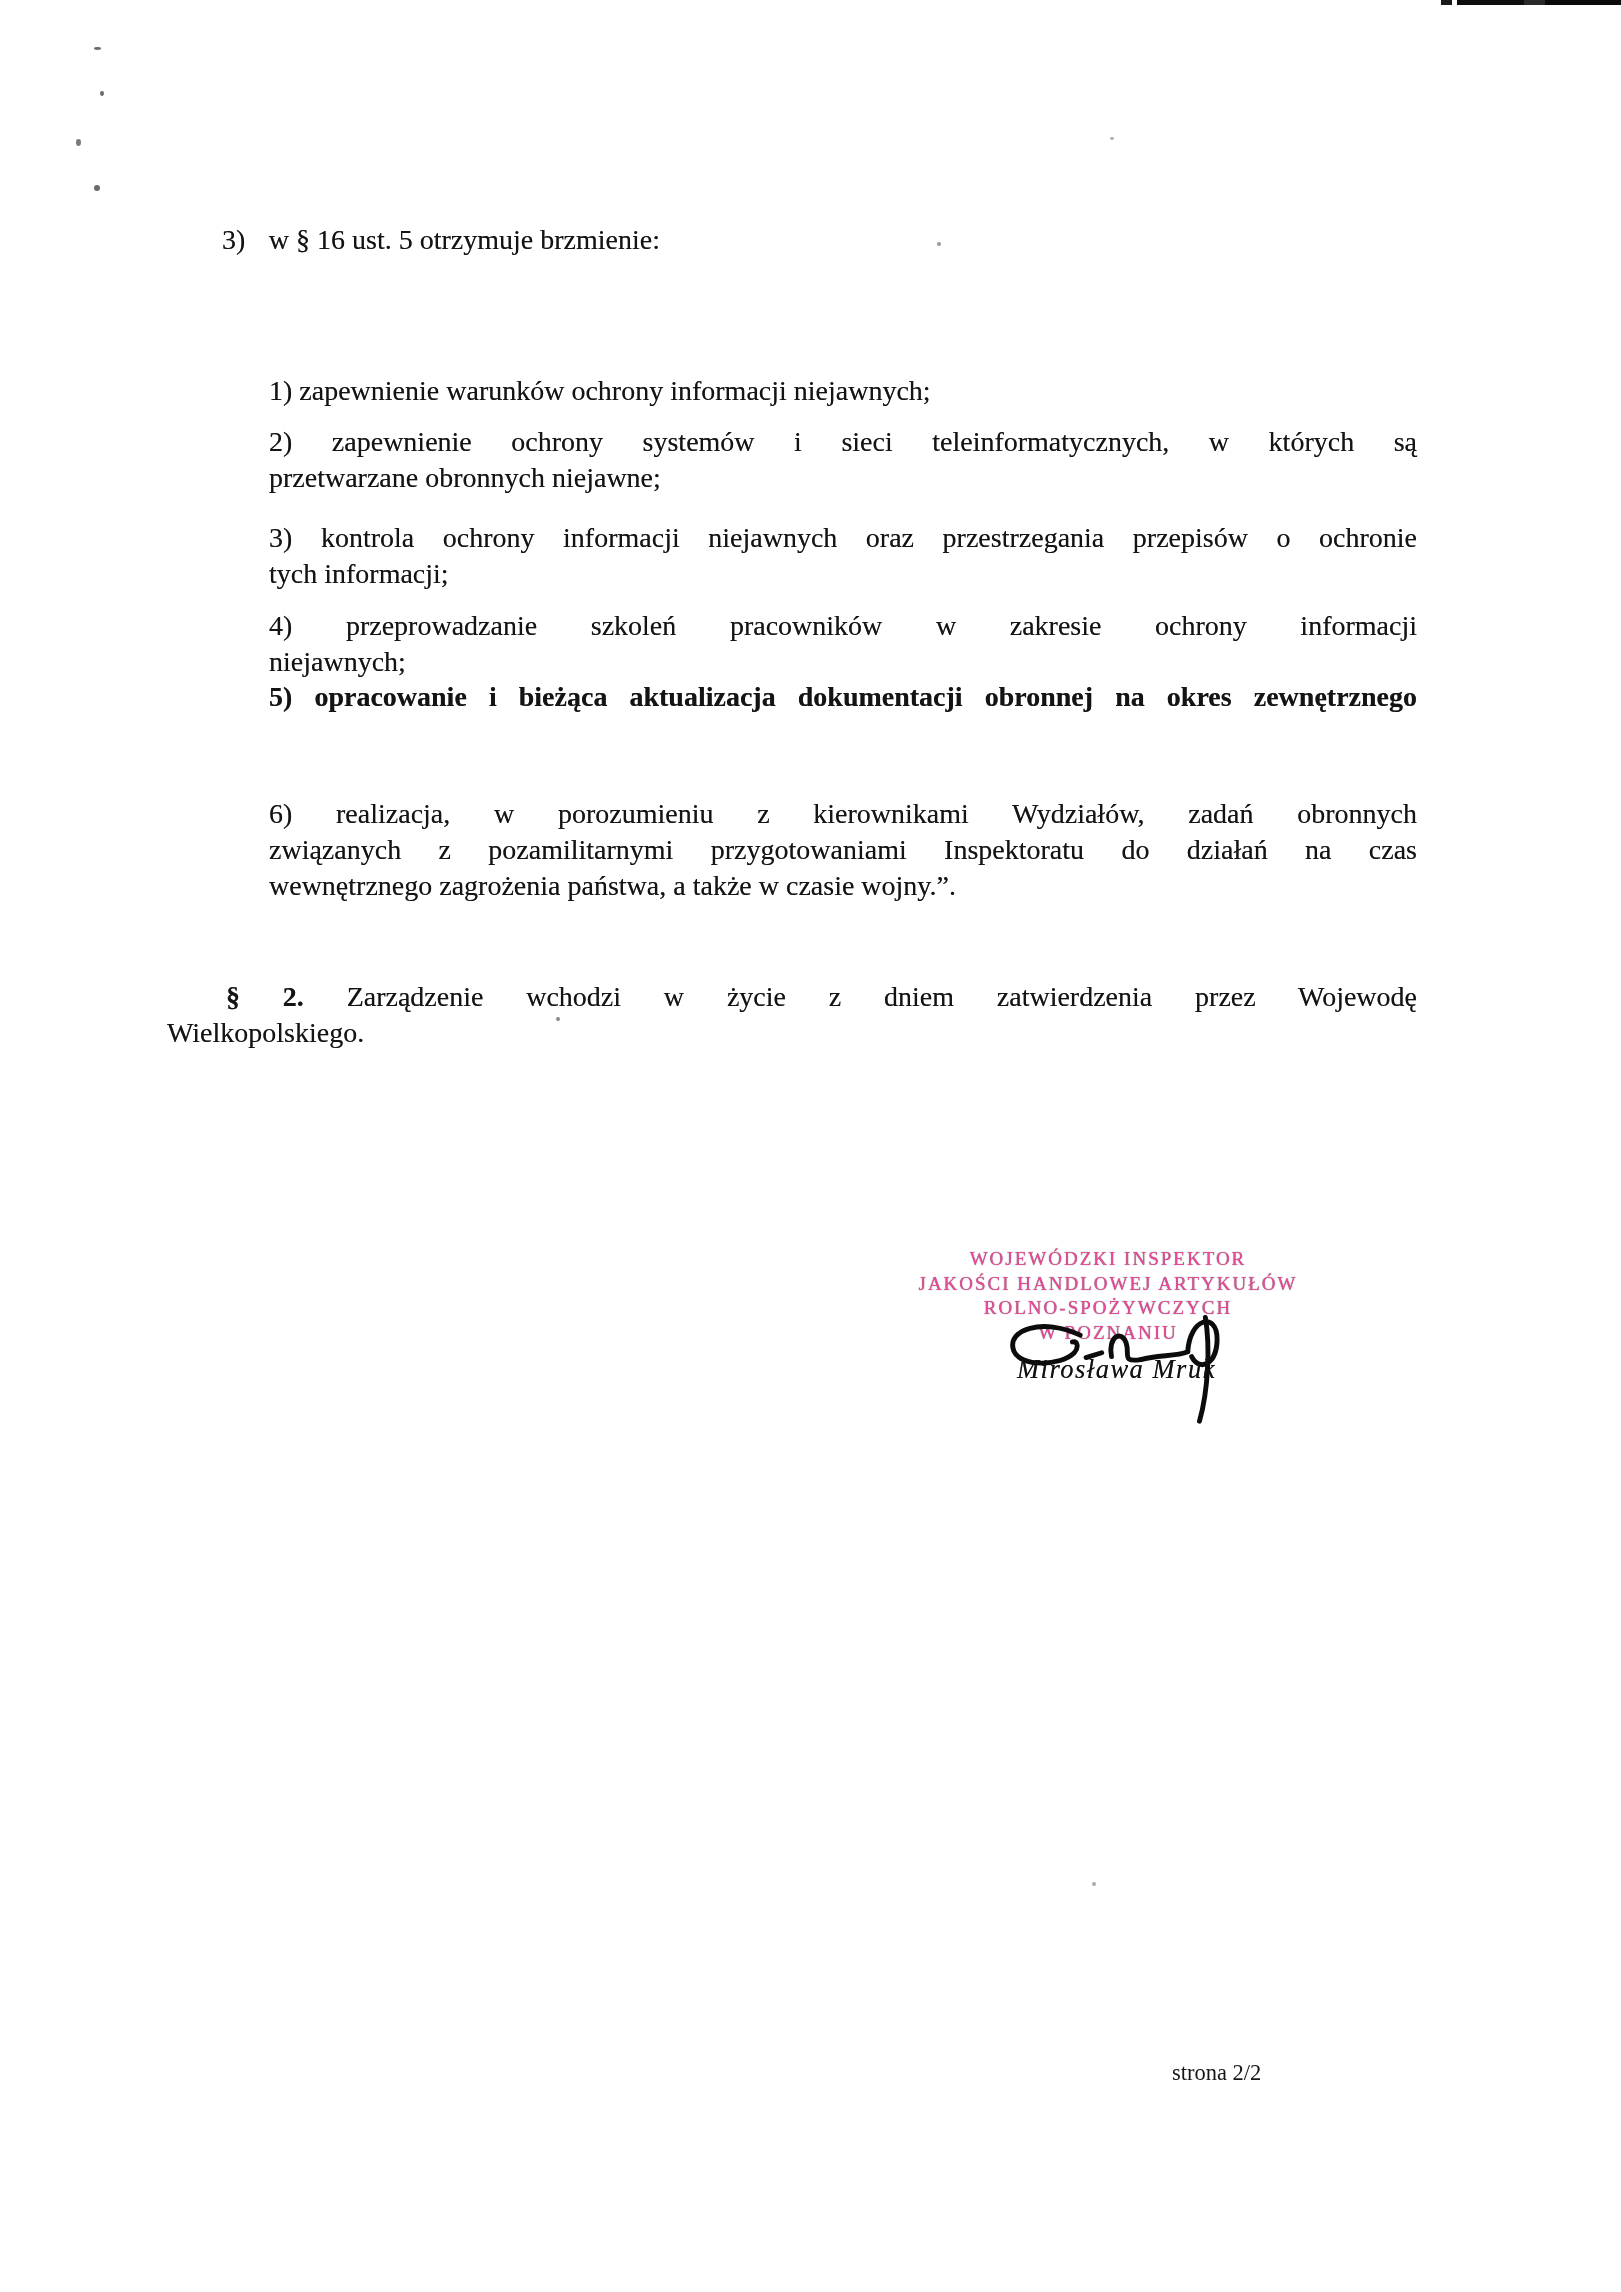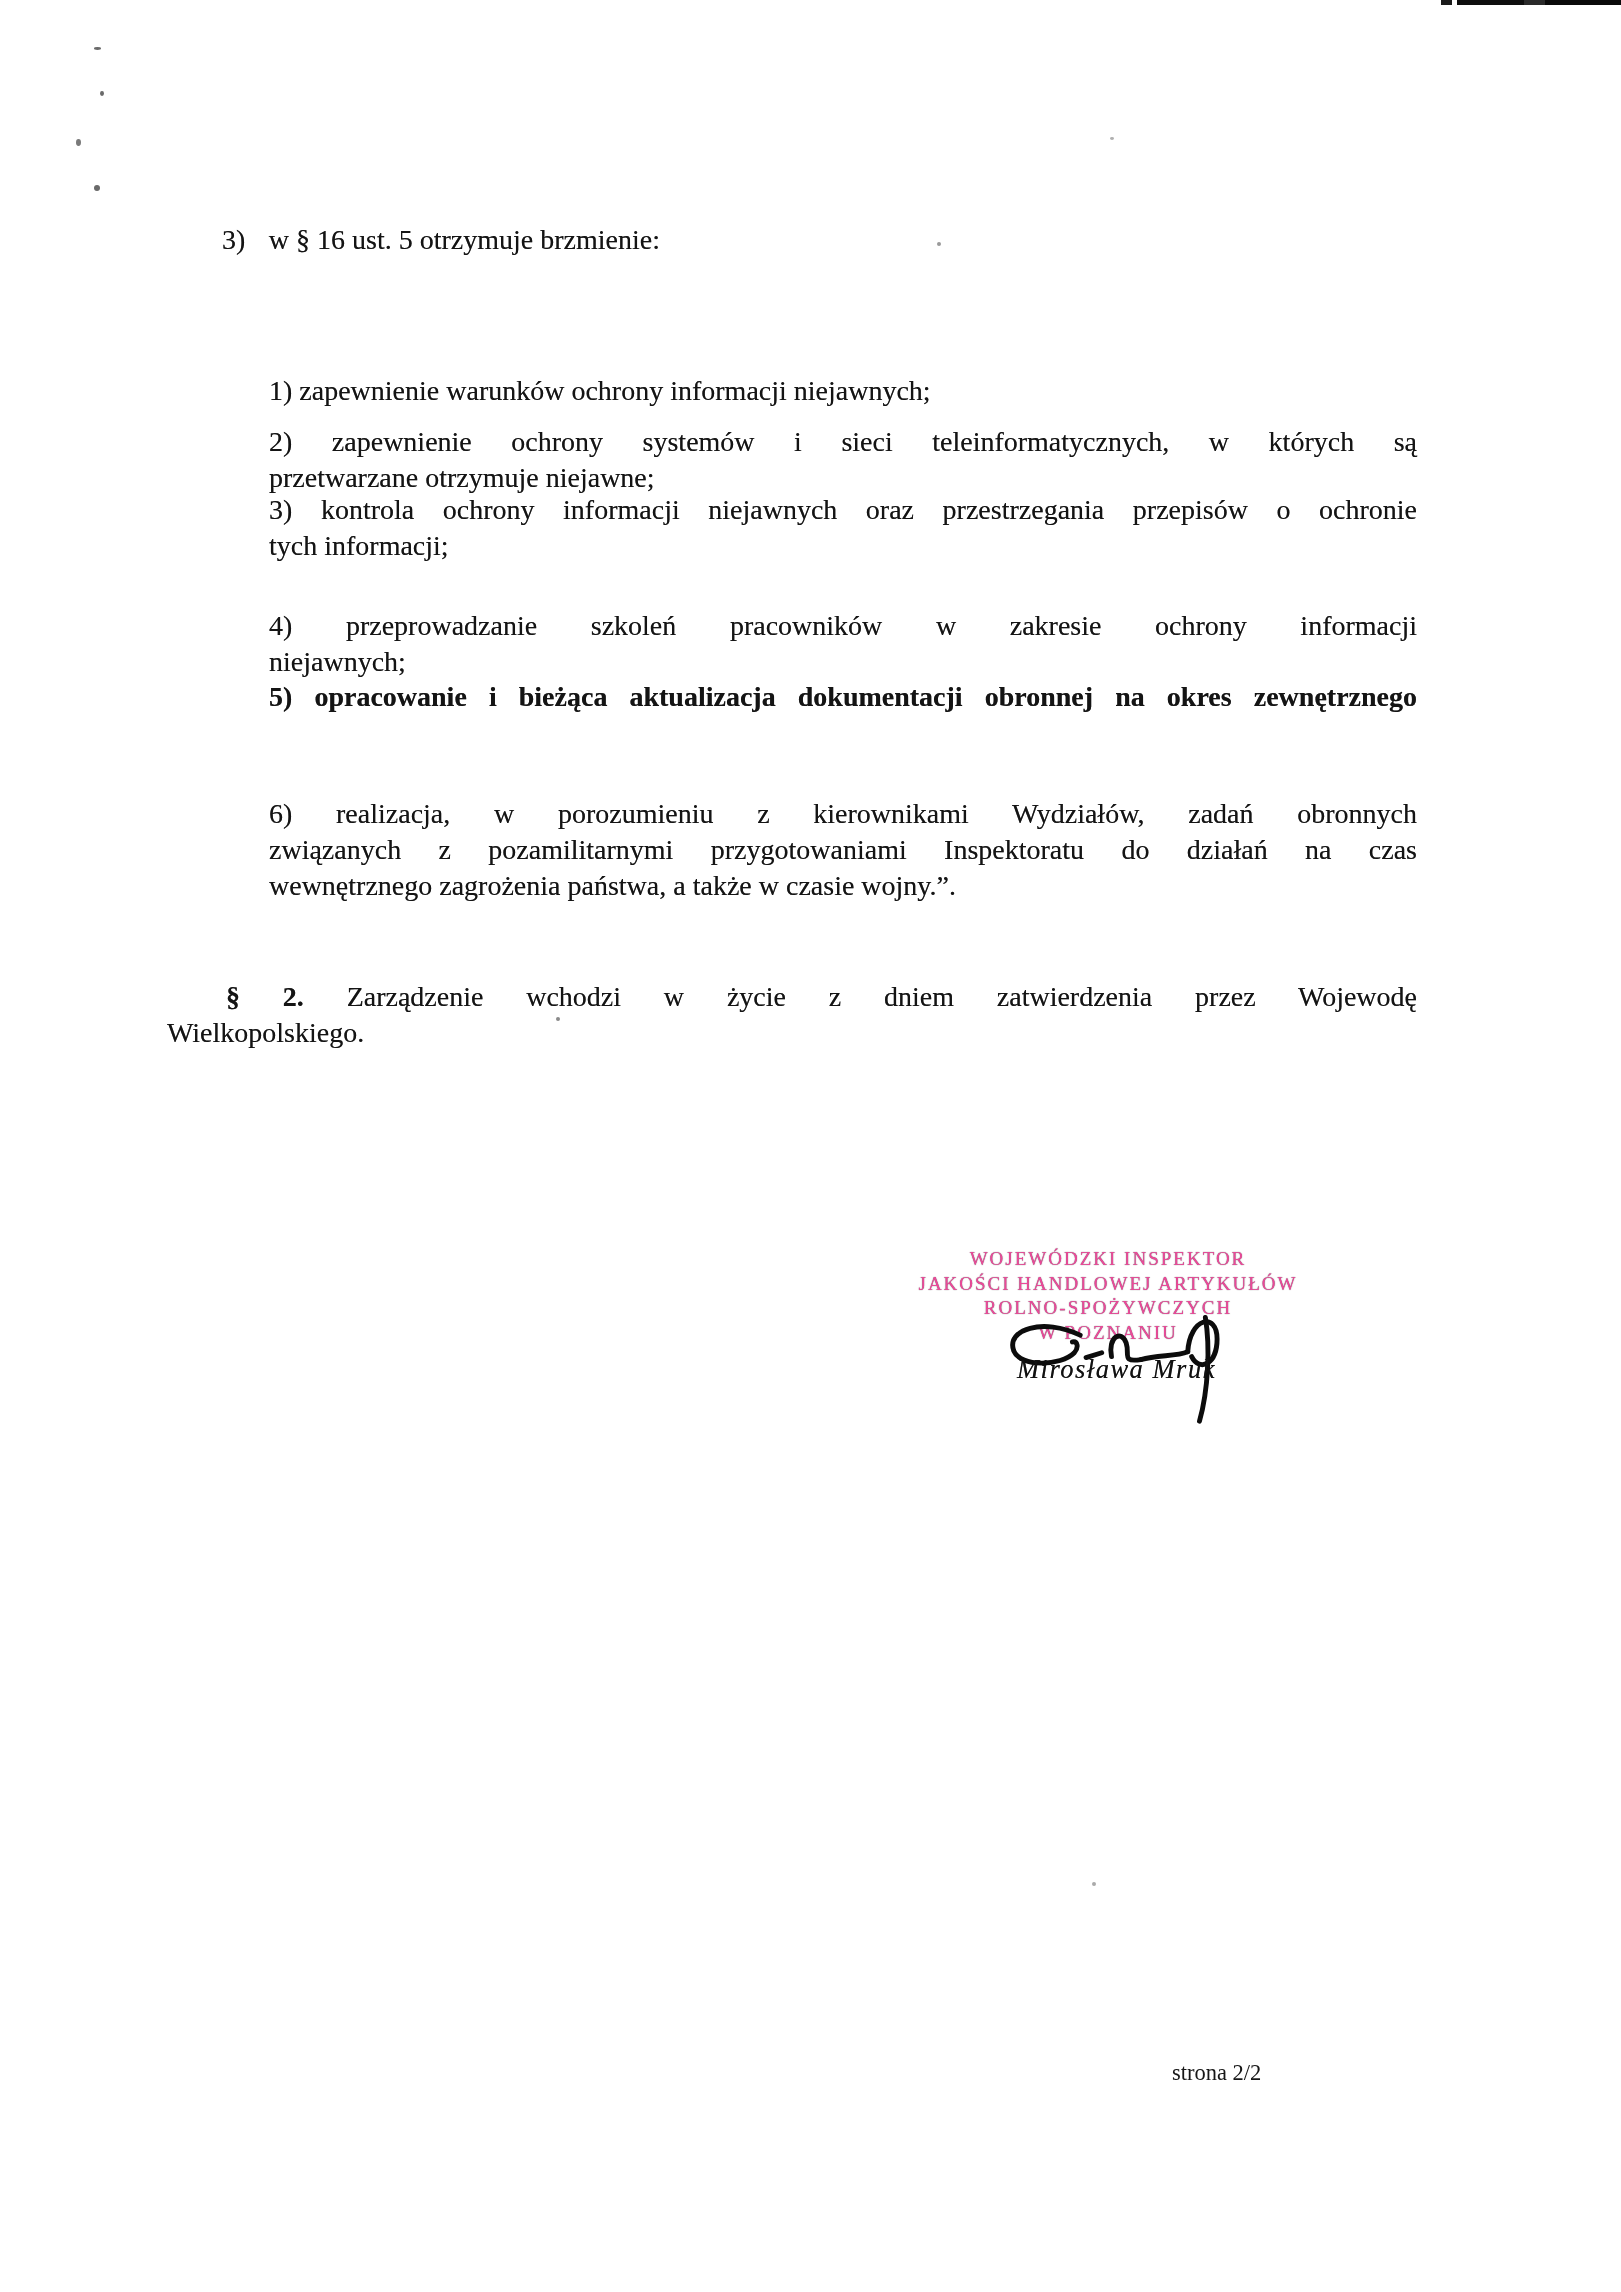--- a/index.html
+++ b/index.html
@@ -98,24 +98,24 @@
     <span class="heading-num">3)</span><span class="heading-text">w § 16 ust. 5 otrzymuje brzmienie:</span>
   </div>
 
 
   <div class="block body-col" style="top:373px;">
     <div class="line">1) zapewnienie warunków ochrony informacji niejawnych;</div>
   </div>
 
   <div class="block body-col" style="top:424px;">
     <div class="line j">2) zapewnienie ochrony systemów i sieci teleinformatycznych, w których są</div>
-    <div class="line">przetwarzane otrzymuje niejawne;</div>
+    <div class="line">przetwarzane obronnych niejawne;</div>
   </div>
 
-  <div class="block body-col" style="top:492px;">
+  <div class="block body-col" style="top:520px;">
     <div class="line j">3) kontrola ochrony informacji niejawnych oraz przestrzegania przepisów o ochronie</div>
     <div class="line">tych informacji;</div>
   </div>
 
   <div class="block body-col" style="top:608px;">
     <div class="line j">4) przeprowadzanie szkoleń pracowników w zakresie ochrony informacji</div>
     <div class="line">niejawnych;</div>
   </div>
 
   <div class="block body-col" style="top:679px;font-weight:bold;">

